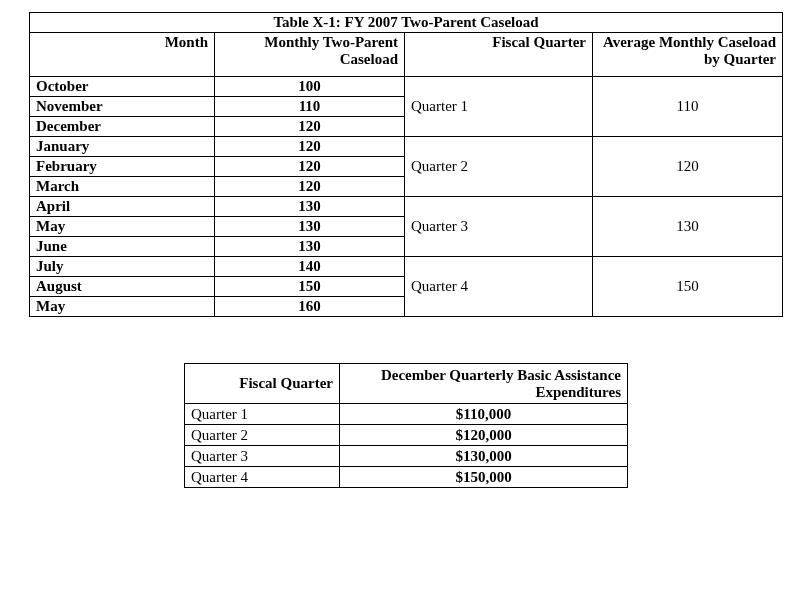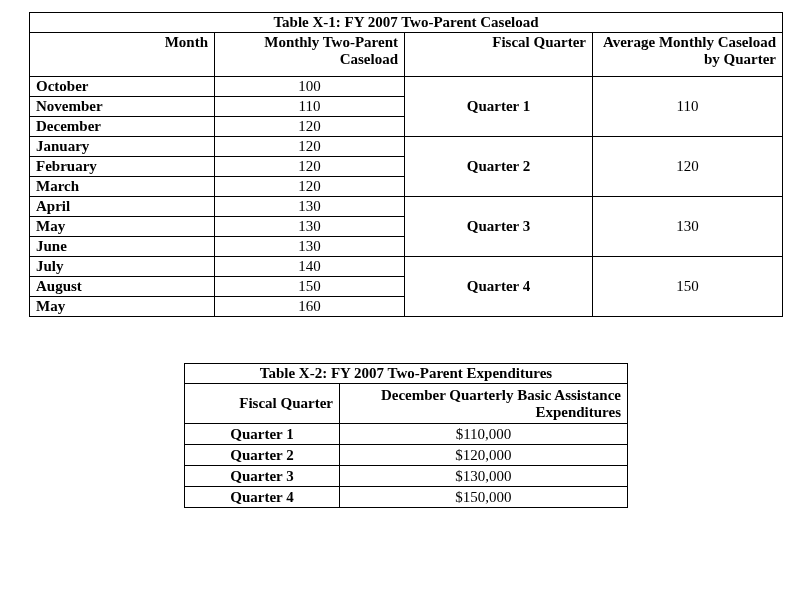--- a/index.html
+++ b/index.html
@@ -54,27 +54,27 @@
     text-align: right;
   }
   .t1 .col-header { vertical-align: top; height: 44px; }
   .t2 .col-header { vertical-align: middle; height: 40px; }
   .month-cell {
     font-weight: bold;
     text-align: left;
     height: 14px;
   }
   .num-cell {
-    font-weight: normal;
+    font-weight: bold;
     text-align: center;
     margin-top: 40px;
   }
   .quarter-cell {
-    font-weight: bold;
-    text-align: center;
+    font-weight: normal;
+    text-align: left;
     vertical-align: middle;
   }
   .avg-cell {
     font-weight: normal;
     text-align: center;
     vertical-align: middle;
   }
   .t2 .quarter-cell { height: 21px; }
 </style>
 </head>
@@ -161,23 +161,20 @@
       </tbody>
   </table>
 
   <table class="t2">
     <colgroup>
       <col style="width:155px">
       <col style="width:288px">
     </colgroup>
     <thead>
       <tr>
-        <td colspan="2" class="table-title">Table X-2: FY 2007 Two-Parent Expenditures</td>
-      </tr>
-      <tr>
         <td class="col-header">Fiscal Quarter</td>
         <td class="col-header">December Quarterly Basic Assistance Expenditures</td>
       </tr>
     </thead>
     <tbody>
         <tr>
           <td class="quarter-cell">Quarter 1</td>
           <td class="num-cell">$110,000</td>
         </tr>
         <tr>

